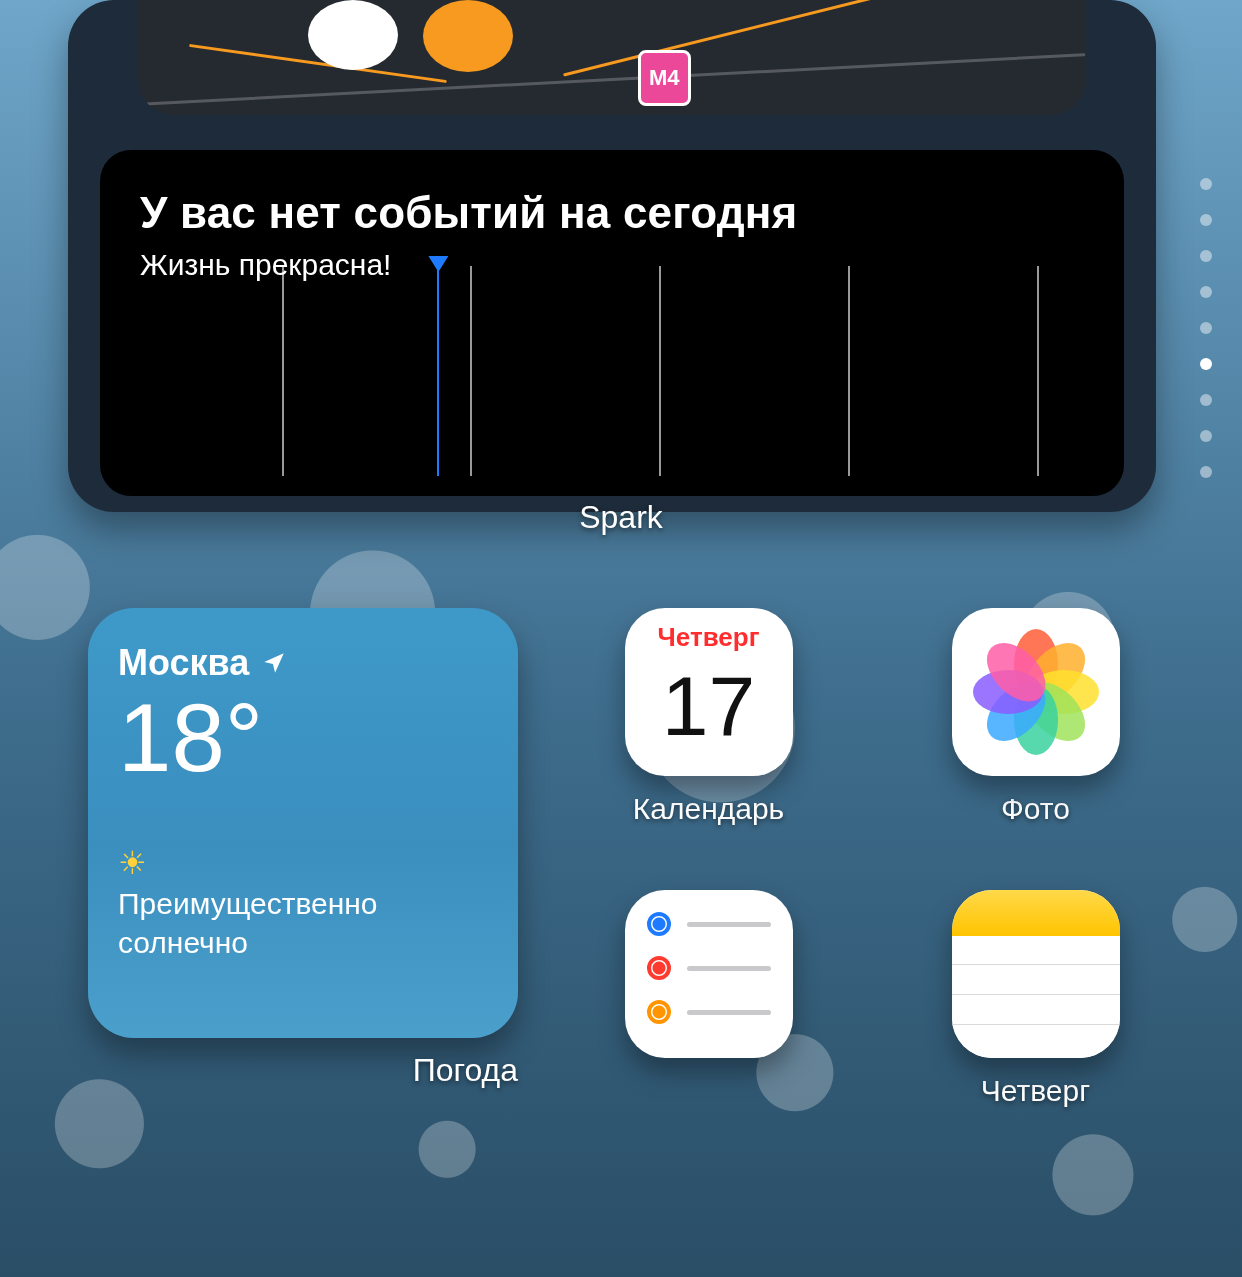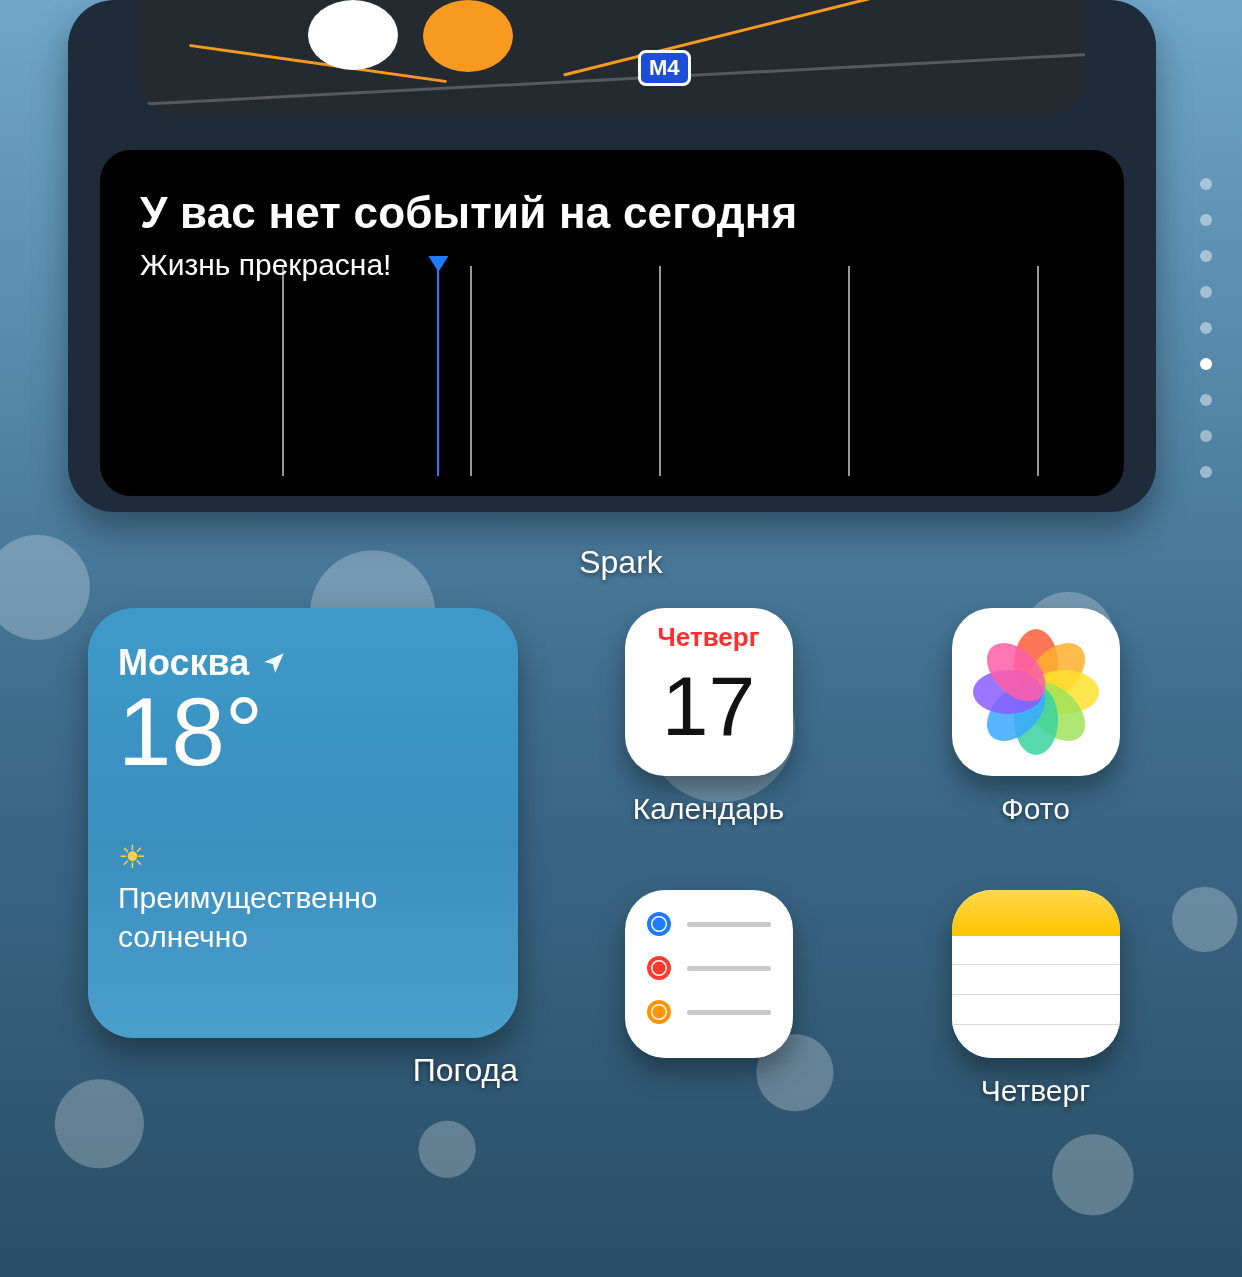--- a/index.html
+++ b/index.html
@@ -26,48 +26,48 @@
   
   .stack{
     position:absolute;left:68px;right:86px;top:0;height:512px;
     background:#1d2b3a;border-radius:46px;overflow:hidden;
     box-shadow:0 18px 34px rgba(0,0,0,.35)
   }
   .stack-map{position:absolute;left:70px;right:70px;top:0;height:115px;background:#252a30;border-radius:0 0 36px 36px;overflow:hidden}
   .map-road{position:absolute;height:3px;background:#f79a1f;border-radius:3px}
   .map-road.grey{background:#565a60}
   .map-spot{position:absolute;border-radius:50%}
-  .map-badge{position:absolute;top:50px;left:500px;background:#1d4ed8;border:3px solid #fff;color:#fff;font-weight:700;font-size:22px;padding:2px 8px;border-radius:8px}
+  .map-badge{position:absolute;top:50px;left:500px;background:#ec4899;border:3px solid #fff;color:#fff;font-weight:700;font-size:22px;padding:12px 8px;border-radius:8px}
   .spark-card{
     position:absolute;left:32px;right:32px;top:150px;bottom:16px;
     background:#000;border-radius:31px;padding:38px 40px 24px
   }
   .spark-title{font-size:44px;font-weight:700;color:#fff;letter-spacing:.2px}
   .spark-sub{font-size:30px;color:#ffffff;margin-top:10px}
   .timeline{position:absolute;left:40px;right:40px;bottom:20px;height:210px}
   .tick{position:absolute;top:0;bottom:0;width:2px;background:rgba(255,255,255,.6)}
   .tick.now{background:#1e7bff}
   .now-marker{position:absolute;top:-10px;left:-9px;width:20px;height:16px;background:#1e7bff;clip-path:polygon(0 0,100% 0,50% 100%)}
-  .spark-label{position:absolute;top:544px;left:0;right:0;text-align:center;font-size:32px}
+  .spark-label{position:absolute;top:499px;left:0;right:0;text-align:center;font-size:32px}
 
   
   .page-dots{position:absolute;right:30px;top:178px;display:flex;flex-direction:column;gap:24px}
   .page-dots span{width:12px;height:12px;border-radius:50%;background:rgba(255,255,255,.45)}
   .page-dots span.active{background:#fff}
 
   
   .row{position:absolute;left:88px;right:88px;top:608px;display:flex;gap:72px}
   .weather{
     width:430px;height:430px;border-radius:46px;
     background:linear-gradient(180deg,#3e99c9 0%,#3a8fbf 55%,#4a9fcb 100%);
     box-shadow:0 16px 30px rgba(0,0,0,.35);
     padding:34px 30px 0;color:#fff;position:relative;overflow:hidden
   }
   .w-city{font-size:36px;font-weight:700;display:flex;align-items:center;gap:12px}
-  .w-temp{font-size:96px;font-weight:300;line-height:1;}
+  .w-temp{font-size:96px;font-weight:300;line-height:1;margin-top:6px}
   .w-sun{color:#ffd23a;font-size:32px;margin-top:58px}
   .w-cond{font-size:30px;margin-top:2px;line-height:1.3}
   .w-hl{font-size:30px;margin-top:10px}
   .w-hl .arr{opacity:.95}
 
   .apps{flex:1;display:grid;grid-template-columns:1fr 1fr;grid-template-rows:1fr 1fr;gap:64px 90px}
   .app{display:flex;flex-direction:column;align-items:center}
   .app .icon{width:168px;height:168px;border-radius:40px;background:#fff;box-shadow:0 14px 26px rgba(0,0,0,.35);display:flex;align-items:center;justify-content:center;position:relative;overflow:hidden}
   .app .label{font-size:30px;margin-top:16px}
 

